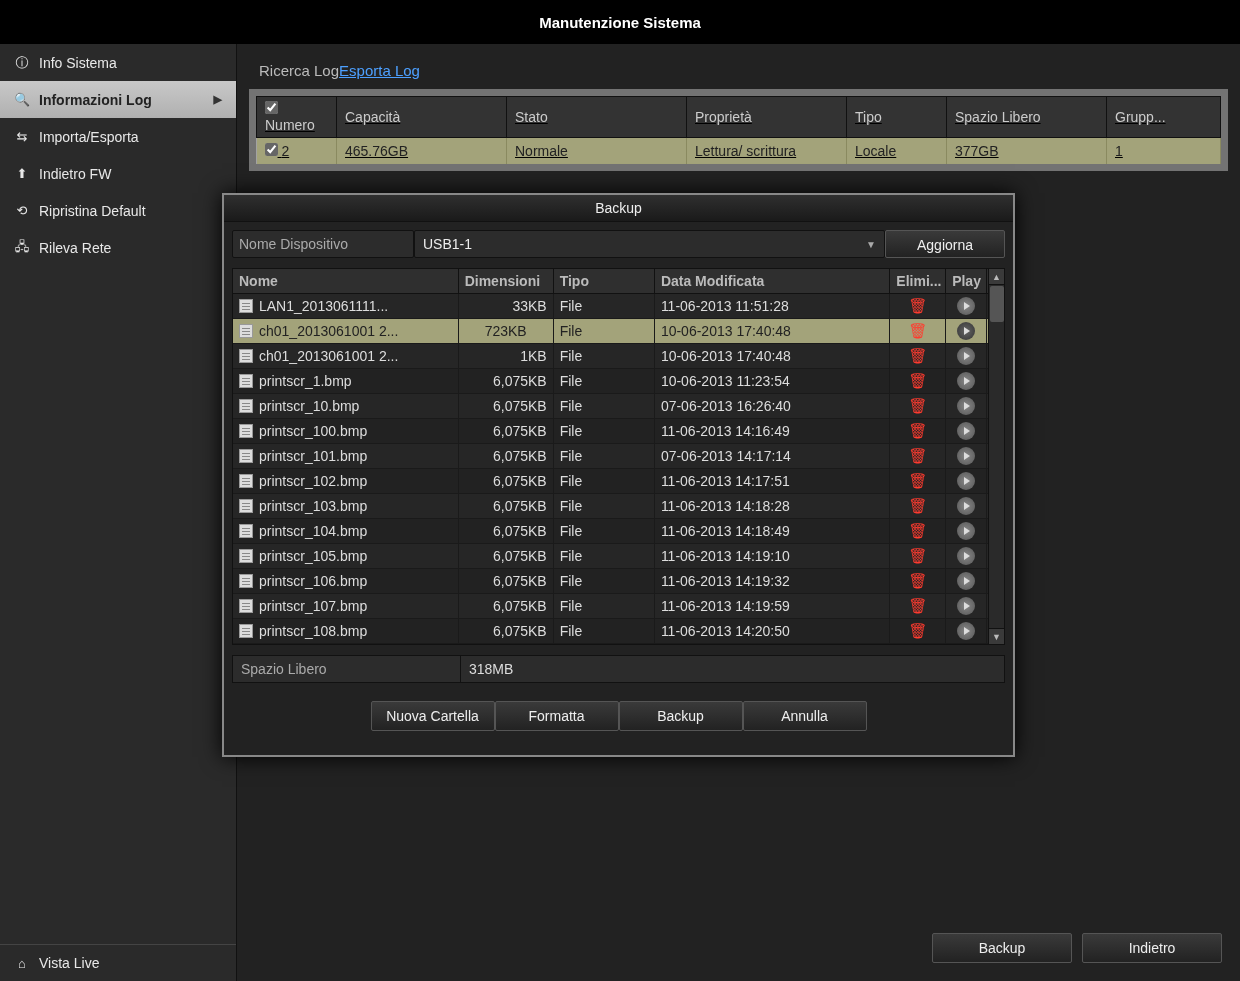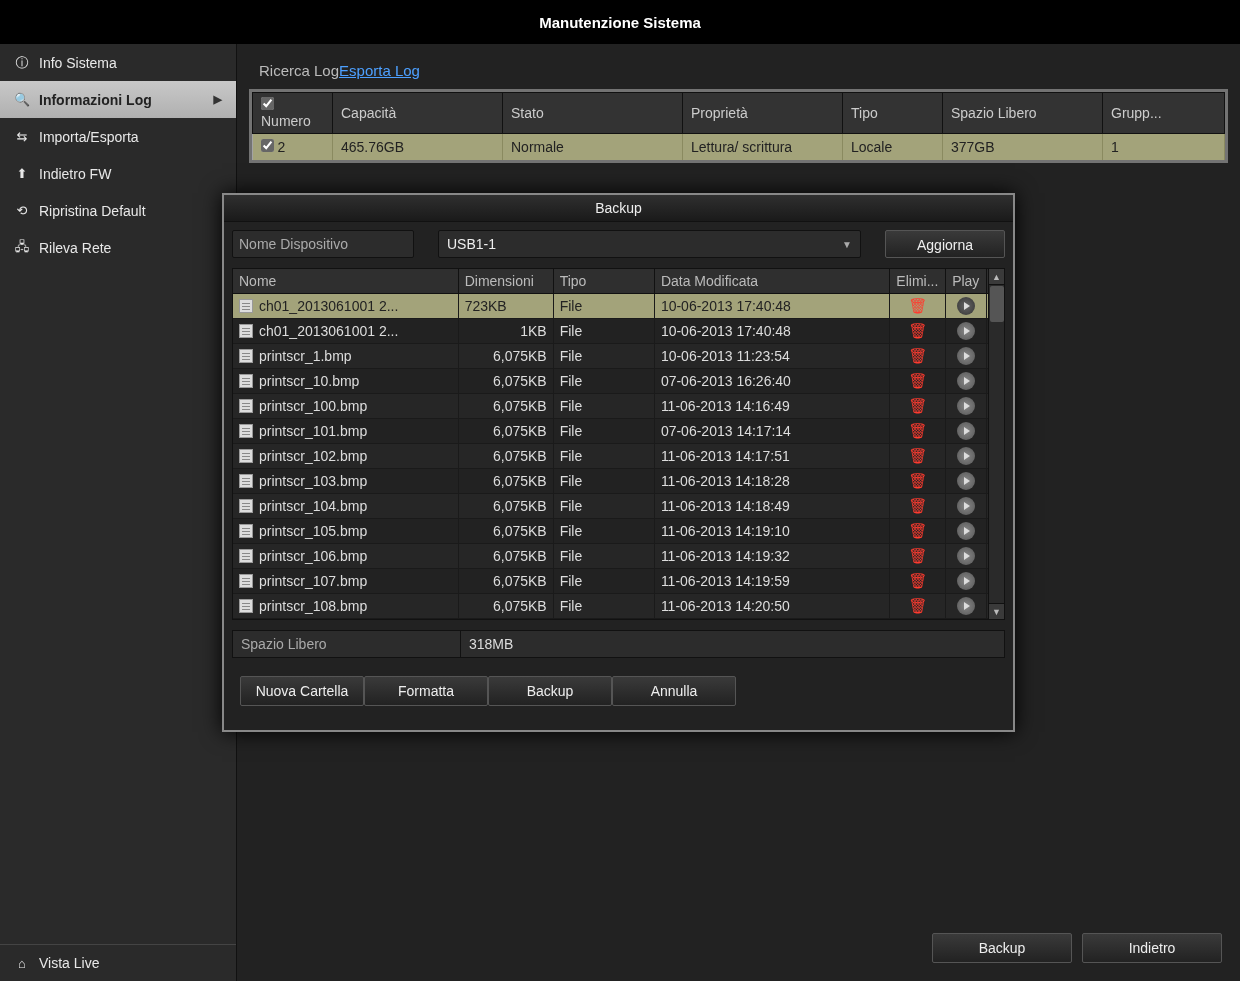--- a/index.html
+++ b/index.html
@@ -17,42 +17,42 @@
 .sidebar-footer { height: 37px; display: flex; align-items: center; padding: 0 14px; color: #e8e8e8; font-size: 14px; gap: 9px; border-top: 1px solid #444; cursor: pointer; }
 
 .icon { width: 16px; height: 16px; display: inline-flex; align-items: center; justify-content: center; font-size: 13px; }
 
 .content { flex: 1; background: #222; padding: 10px 12px; position: relative; }
 
 .tabs { display: flex; padding: 8px 10px 10px; }
 .tab { color: #bbb; font-size: 15px; cursor: pointer; }
 .tab.active { color: #4da0ff; text-decoration: underline; }
 
-.data-panel { border: 3px solid #737373; background: #a3a3a3; }
+.data-panel { border: 7px solid #737373; background: #a3a3a3; text-decoration: underline; }
 
 .data-table { width: 100%; border-collapse: collapse; font-size: 14px; }
 .data-table th { background: #333; color: #ccc; font-weight: normal; text-align: left; padding: 4px 8px; border: 1px solid #111; height: 26px; }
 .data-table td { background: #a3a37a; color: #222; padding: 4px 8px; border-right: 1px solid #8a8a60; height: 26px; }
 
 .footer-buttons { position: absolute; bottom: 18px; right: 18px; display: flex; gap: 10px; }
 .btn { background: linear-gradient(#3a3a3a, #222); border: 1px solid #555; color: #eee; padding: 6px 0; width: 140px; font-size: 14px; cursor: pointer; border-radius: 2px; text-align: center; }
 
 
 .dialog { position: absolute; left: 222px; top: 193px; width: 793px; background: #222; border: 2px solid #888; box-shadow: 0 0 20px #000; }
 .dialog-title { background: linear-gradient(#2f2f2f,#1a1a1a); color: #eee; text-align: center; padding: 5px; font-size: 14px; border-bottom: 1px solid #111; }
 .dialog-body { padding: 8px; }
 
-.device-row { display: flex; align-items: center; gap: 24px; margin-bottom: 10px; }
+.device-row { display: flex; align-items: center; gap: 0; margin-bottom: 10px; }
 .device-label { width: 182px; color: #aaa; font-size: 14px; padding-left: 6px; background: #2c2c2c; height: 28px; display: flex; align-items: center; border: 1px solid #111; border-radius: 2px; }
 .device-select { flex: 1; background: #2c2c2c; border: 1px solid #111; color: #eee; height: 28px; padding: 0 8px; font-size: 14px; border-radius: 2px; display: flex; align-items: center; justify-content: space-between; cursor: pointer; }
 .btn-refresh { width: 120px; height: 28px; }
 
 .file-table-wrap { border: 1px solid #111; position: relative; }
 .file-table { width: 100%; border-collapse: collapse; font-size: 14px; table-layout: fixed; }
-.file-table th { background: #2f2f2f; color: #bbb; font-weight: normal; text-align: left; padding: 4px 6px; border-right: 1px solid #111; border-bottom: 1px solid #111; height: 24px; white-space: nowrap; overflow: hidden; }
+.file-table th { background: #2f2f2f; color: #bbb; font-weight: bold; text-align: left; padding: 4px 6px; border-right: 1px solid #111; border-bottom: 1px solid #111; height: 24px; white-space: nowrap; overflow: hidden; }
 .file-table td { color: #ddd; padding: 3px 6px; border-right: 1px solid #1a1a1a; border-bottom: 1px solid #1a1a1a; height: 25px; white-space: nowrap; overflow: hidden; text-overflow: ellipsis; }
 .file-table tbody tr:nth-child(odd) td { background: #262626; }
 .file-table tbody tr:nth-child(even) td { background: #222; }
 .file-table tbody tr.selected td { background: #a3a37a; color: #222; }
 .file-table .col-name { width: 218px; }
 .file-table .col-size { width: 92px; text-align: right; }
 .file-table .col-type { width: 98px; }
 .file-table .col-date { width: 228px; }
 .file-table .col-del { width: 54px; text-align: center; }
 .file-table .col-play { width: 40px; text-align: center; }
@@ -67,21 +67,21 @@
 
 .scrollbar { position: absolute; right: 0; top: 0; width: 16px; height: 100%; background: #2a2a2a; border-left: 1px solid #111; }
 .scroll-btn { height: 16px; background: #3a3a3a; color: #bbb; font-size: 9px; display: flex; align-items: center; justify-content: center; cursor: pointer; border-bottom:1px solid #111; }
 .scroll-btn.bottom { position:absolute; bottom:0; width:100%; border-top:1px solid #111; border-bottom:none; }
 .scroll-thumb { position: absolute; top: 17px; width: 14px; left: 1px; height: 36px; background: #555; border-radius: 2px; }
 
 .free-row { display: flex; margin-top: 10px; }
 .free-label { width: 228px; color: #aaa; font-size: 14px; padding: 5px 8px; background: #2c2c2c; border: 1px solid #111; border-right: none; }
 .free-value { flex: 1; color: #ddd; font-size: 14px; padding: 5px 8px; background: #2c2c2c; border: 1px solid #111; }
 
-.dialog-footer { display: flex; justify-content: flex-start; gap: 0; padding: 18px 8px 16px; }
+.dialog-footer { display: flex; justify-content: center; gap: 0; padding: 18px 8px 16px; }
 .dialog-footer .btn { width: 124px; }
 
 input[type=checkbox] { accent-color: #666; }
 </style>
 </head>
 <body>
 
 <div class="titlebar">Manutenzione Sistema</div>
 
 <div class="main-container">
@@ -186,23 +186,32 @@
             <th>Nome</th>
             <th style="text-align:left">Dimensioni</th>
             <th>Tipo</th>
             <th>Data Modificata</th>
             <th>Elimi...</th>
             <th>Play</th>
             <th></th>
           </tr>
         </thead>
         <tbody id="file-rows">
+            <tr>
+              <td><span class="file-icon"></span>LAN1_2013061111...</td>
+              <td class="col-size" style="text-align:right">33KB</td>
+              <td>File</td>
+              <td>11-06-2013 11:51:28</td>
+              <td style="text-align:center"><span class="del-icon">🗑</span></td>
+              <td style="text-align:center"><span class="play-icon"></span></td>
+              <td></td>
+            </tr>
             <tr class="selected">
               <td><span class="file-icon"></span>ch01_2013061001 2...</td>
-              <td class="col-size" style="text-align:left">723KB</td>
+              <td class="col-size" style="text-align:center">723KB</td>
               <td>File</td>
               <td>10-06-2013 17:40:48</td>
               <td style="text-align:center"><span class="del-icon">🗑</span></td>
               <td style="text-align:center"><span class="play-icon"></span></td>
               <td></td>
             </tr>
             <tr>
               <td><span class="file-icon"></span>ch01_2013061001 2...</td>
               <td class="col-size" style="text-align:right">1KB</td>
               <td>File</td>

